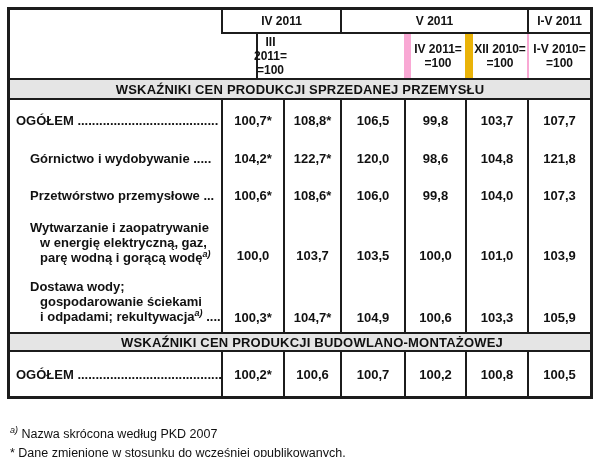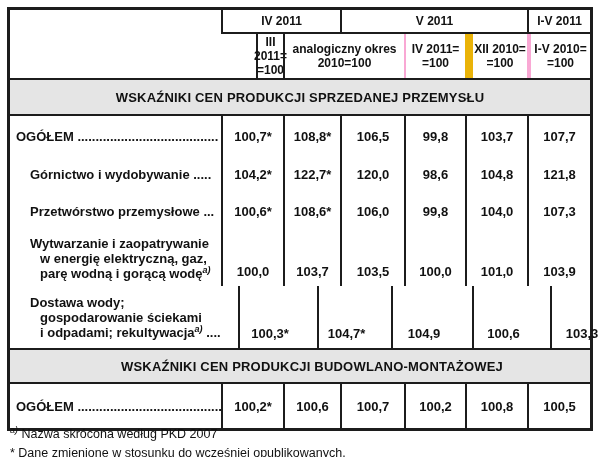--- a/index.html
+++ b/index.html
@@ -35,27 +35,27 @@
     align-items: center; justify-content: center;
     font-weight: bold; font-size: 12px; line-height: 14px;
     text-align: center;
   }
   .c-spec { grid-column: 1; grid-row: 1 / 3; font-size: 13px; }
   .c-g-iv  { grid-column: 2 / 4; grid-row: 1; border-left: 2px solid #1c1c1c; border-bottom: 2px solid #1c1c1c; }
   .c-g-v   { grid-column: 4 / 7; grid-row: 1; border-left: 2px solid #1c1c1c; border-bottom: 2px solid #1c1c1c; }
   .c-g-iv5 { grid-column: 7;     grid-row: 1; border-left: 2px solid #1c1c1c; border-bottom: 2px solid #1c1c1c; }
   .c-s1 { grid-column: 2;     grid-row: 2; border-left: 2px solid #1c1c1c; margin-left: 35px; }
   .c-s2 { grid-column: 3 / 5; grid-row: 2; border-left: 2px solid #1c1c1c; }
-  .c-s3 { grid-column: 5;     grid-row: 2; border-left: 2px solid #f9a8d4; }
+  .c-s3 { grid-column: 5;     grid-row: 2; border-left: 7px solid #f9a8d4; }
   .c-s4 { grid-column: 6;     grid-row: 2; border-left: 8px solid #eab308; }
-  .c-s5 { grid-column: 7;     grid-row: 2; border-left: 4px solid #f9a8d4; }
+  .c-s5 { grid-column: 7;     grid-row: 2; border-left: 2px solid #f9a8d4; }
 
   
   .band {
-    height: 36px;
+    height: 20px;
     background: #e5e5e5;
     border-bottom: 2px solid #1c1c1c;
     display: flex; align-items: center; justify-content: center;
     font-weight: bold; font-size: 13px;
     letter-spacing: 0.2px;
   }
   .band.bt { border-top: 2px solid #1c1c1c; padding-left: 24px; }
 
   
   .row .lbl {
@@ -68,21 +68,21 @@
   .row .v {
     border-left: 2px solid #1c1c1c;
     display: flex; align-items: center; justify-content: center;
     font-weight: bold; font-size: 13px;
   }
   .row.ba .v { align-items: flex-end; padding-bottom: 7px; }
   .r-ogolem1 { height: 40px; }
   .r-gorn    { height: 37px; }
   .r-przetw  { height: 37px; }
   .r-wytw    { height: 56px; }
-  .r-dost    { height: 62px; gap: 17px; }
+  .r-dost    { height: 62px; }
   .r-ogolem2 { height: 44px; }
 
   .ind1 { padding-left: 14px; }
   .ind2 { padding-left: 24px; }
 
   .sup {
     font-style: italic;
     font-size: 9px;
     vertical-align: super;
     line-height: 0;
@@ -106,24 +106,20 @@
 
     <div class="grid thead">
       <div class="hc c-g-iv">IV 2011</div>
       <div class="hc c-g-v">V 2011</div>
       <div class="hc c-g-iv5">I-V 2011</div>
 
       <div class="hc c-s1">
         <span>III 2011=</span>
         <span>=100</span>
       </div>
-      <div class="hc c-s2">
-        <span>analogiczny okres</span>
-        <span>2010=100</span>
-      </div>
       <div class="hc c-s3">
         <span>IV 2011=</span>
         <span>=100</span>
       </div>
       <div class="hc c-s4">
         <span>XII 2010=</span>
         <span>=100</span>
       </div>
       <div class="hc c-s5">
         <span>I-V 2010=</span>

